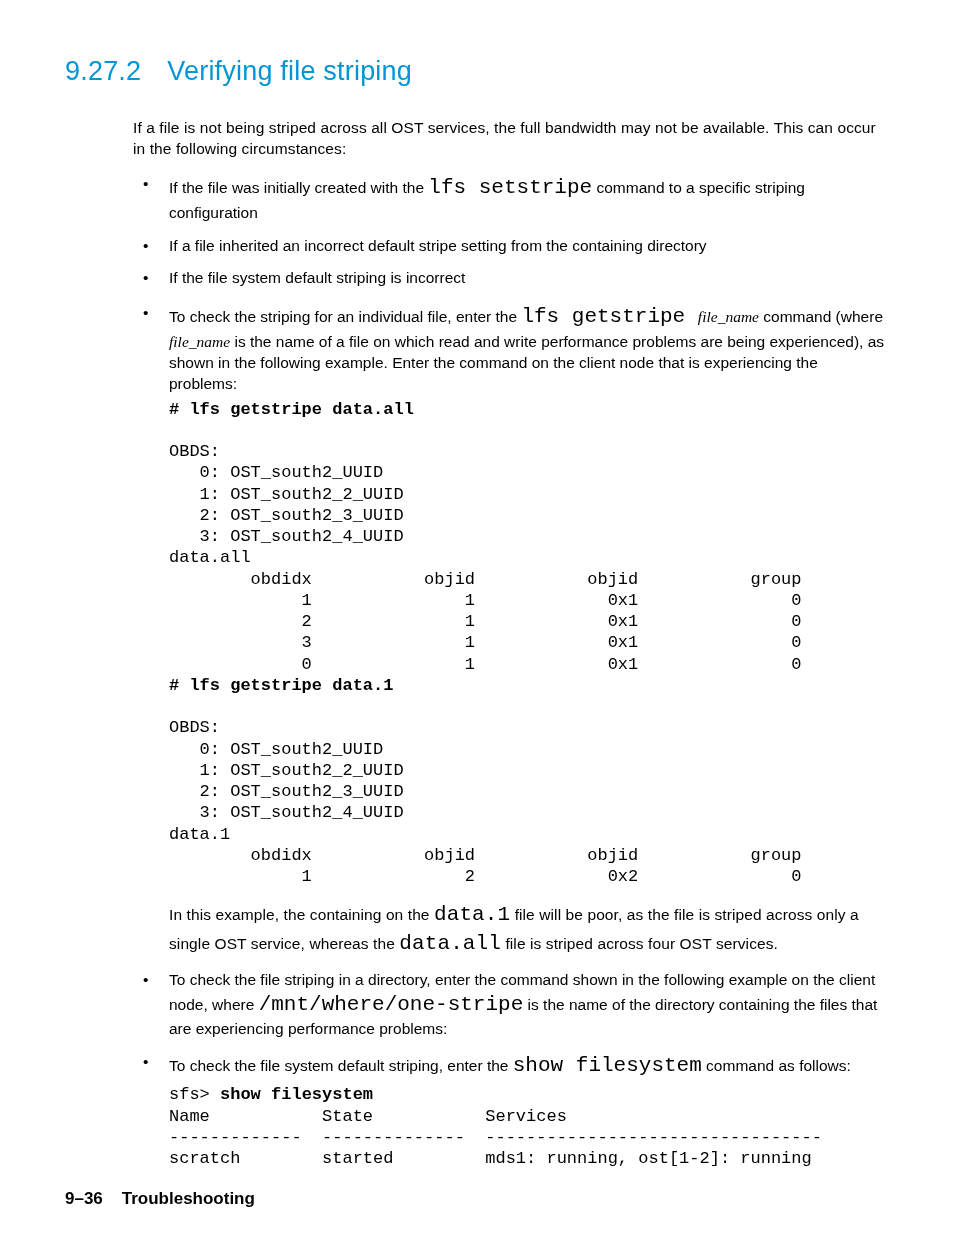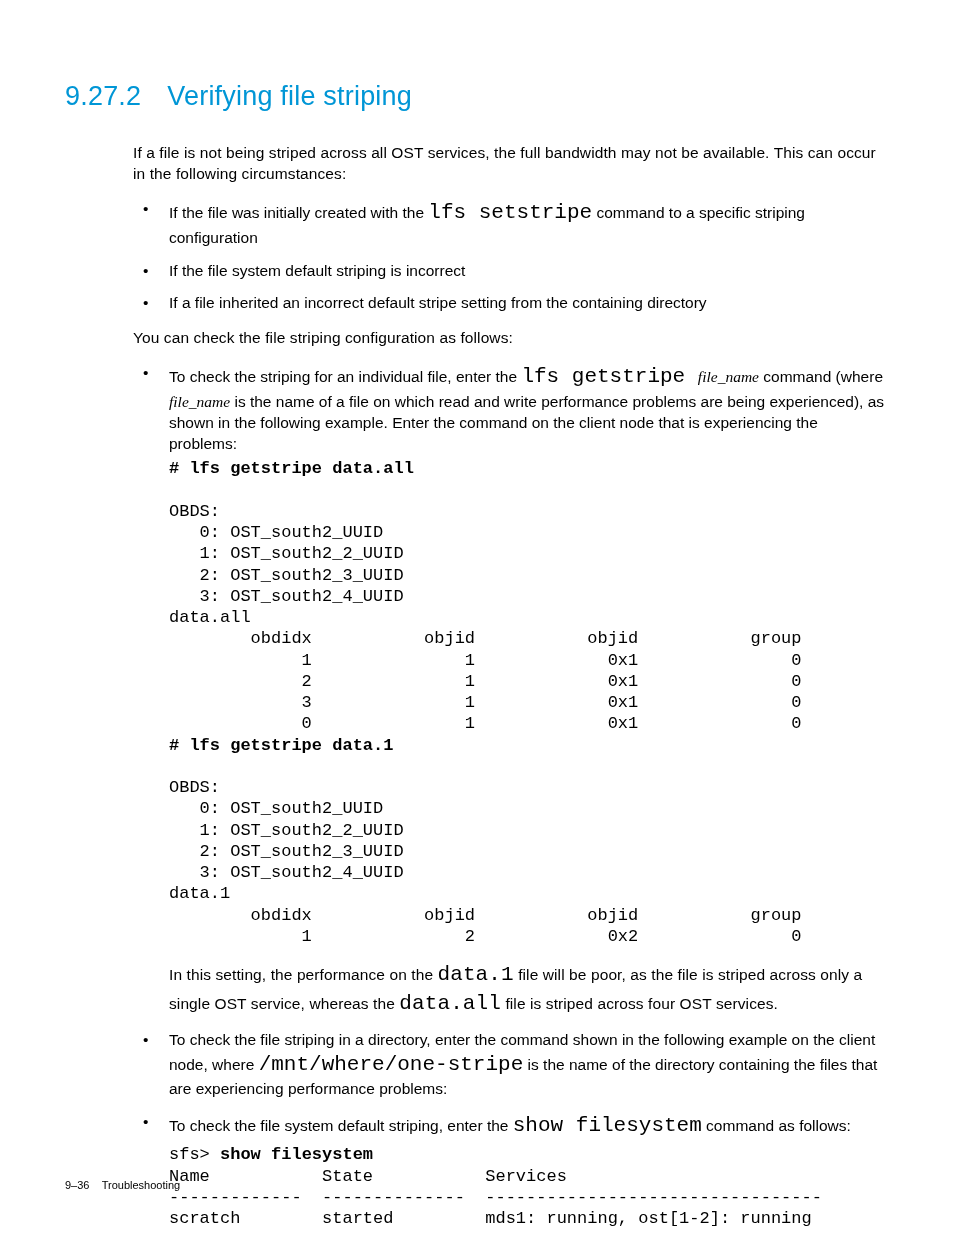--- a/index.html
+++ b/index.html
@@ -9,21 +9,21 @@
     margin: 0;
     padding: 0;
     font-family: Arial, Helvetica, sans-serif;
     color: #000;
     position: relative;
     background: #fff;
     font-size: 15.5px;
     line-height: 1.35;
   }
   .page-inner {
-    padding: 78px 65px 0 65px;
+    padding: 53px 65px 0 65px;
   }
   h2.section-title {
     font-weight: normal;
     color: #0096d6;
     font-size: 27px;
     margin: 0 0 22px 0;
     letter-spacing: 0.2px;
   }
   .secnum { display: inline-block; margin-right: 26px; }
   .body-indent { margin-left: 68px; margin-top: 29px; }
@@ -39,47 +39,46 @@
   pre.codeblock {
     font-family: "Courier New", monospace;
     font-size: 17px;
     line-height: 1.25;
     margin: 4px 0 14px 0;
     white-space: pre;
   }
   pre.codeblock .bold { font-weight: bold; }
   .footer {
     position: absolute;
-    bottom: 42px;
+    bottom: 24px;
     left: 65px;
-    font-size: 11px;
-    font-weight: 400;
+    font-size: 17px;
+    font-weight: 700;
   }
 </style>
 </head>
 <body>
 
 <div class="page-inner">
 
   <h2 class="section-title">
     <span class="secnum">9.27.2</span><span>Verifying file striping</span>
   </h2>
 
   <div class="body-indent">
     <p class="para narrow">If a file is not being striped across all OST services, the full bandwidth may not be available. This can occur in the following circumstances:</p>
 
     <ul class="bullets">
       <li>
         <span>If the file was initially created with the </span><code>lfs setstripe</code><span> command to a specific striping configuration</span>
       </li>
+      <li>If a file inherited an incorrect default stripe setting from the containing directory</li>
       <li>If the file system default striping is incorrect</li>
-      <li>If a file inherited an incorrect default stripe setting from the containing directory</li>
     </ul>
 
-    <p class="para narrow">You can check the file striping configuration as follows:</p>
 
     <ul class="bullets">
 
       <li>
         <span>To check the striping for an individual file, enter the </span><code>lfs getstripe </code><span class="italic-mono">file_name</span><span> command (where </span><span class="italic-mono">file_name</span><span> is the name of a file on which read and write performance problems are being experienced), as shown in the following example. Enter the command on the client node that is experiencing the problems:</span>
 
 <pre class="codeblock"><span class="bold"># lfs getstripe data.all</span>
 
 <span>OBDS:
    0: OST_south2_UUID
@@ -97,21 +96,21 @@
 <span>OBDS:
    0: OST_south2_UUID
    1: OST_south2_2_UUID
    2: OST_south2_3_UUID
    3: OST_south2_4_UUID
 data.1
         obdidx           objid           objid           group
              1               2             0x2               0</span></pre>
 
         <p class="para narrow" style="margin-bottom:0">
-          <span>In this setting, the performance on the </span><code>data.1</code><span> file will be poor, as the file is striped across only a single OST service, whereas the </span><code>data.all</code><span> file is striped across four OST services.</span>
+          <span>In this example, the containing on the </span><code>data.1</code><span> file will be poor, as the file is striped across only a single OST service, whereas the </span><code>data.all</code><span> file is striped across four OST services.</span>
         </p>
       </li>
 
       <li>
         <span>To check the file striping in a directory, enter the command shown in the following example on the client node, where </span><code>/mnt/where/one-stripe</code><span> is the name of the directory containing the files that are experiencing performance problems:</span>
 
       </li>
 
       <li>
         <span>To check the file system default striping, enter the </span><code>show filesystem</code><span> command as follows:</span>

